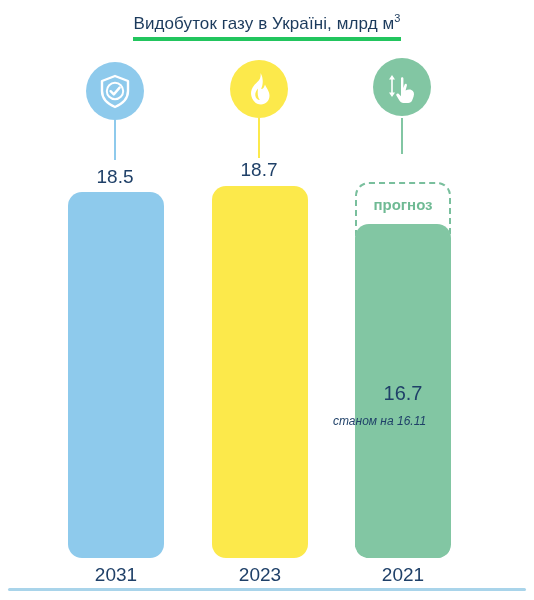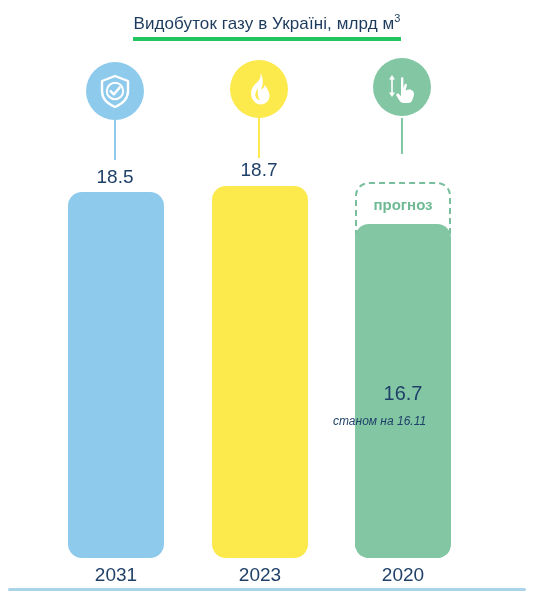--- a/index.html
+++ b/index.html
@@ -150,17 +150,17 @@
   <div class="forecast-box" style="left:355px;top:182px;width:96px;height:376px;"></div>
 
   <div class="forecast-label" style="left:343px;top:196px;">прогноз</div>
 
   <div class="bar" style="left:355px;top:224px;width:96px;height:334px;background:#82c6a3;"></div>
 
   <div class="inbar-value" style="left:343px;top:382px;">16.7</div>
 
   <div class="inbar-note" style="left:333px;top:414px;">станом на 16.11</div>
 
-  <div class="year-label" style="left:343px;top:564px;">2020</div>
+  <div class="year-label" style="left:343px;top:564px;">2021</div>
 
   <div class="baseline" style="top:588px;"></div>
 
 </div>
 
 </body></html>

